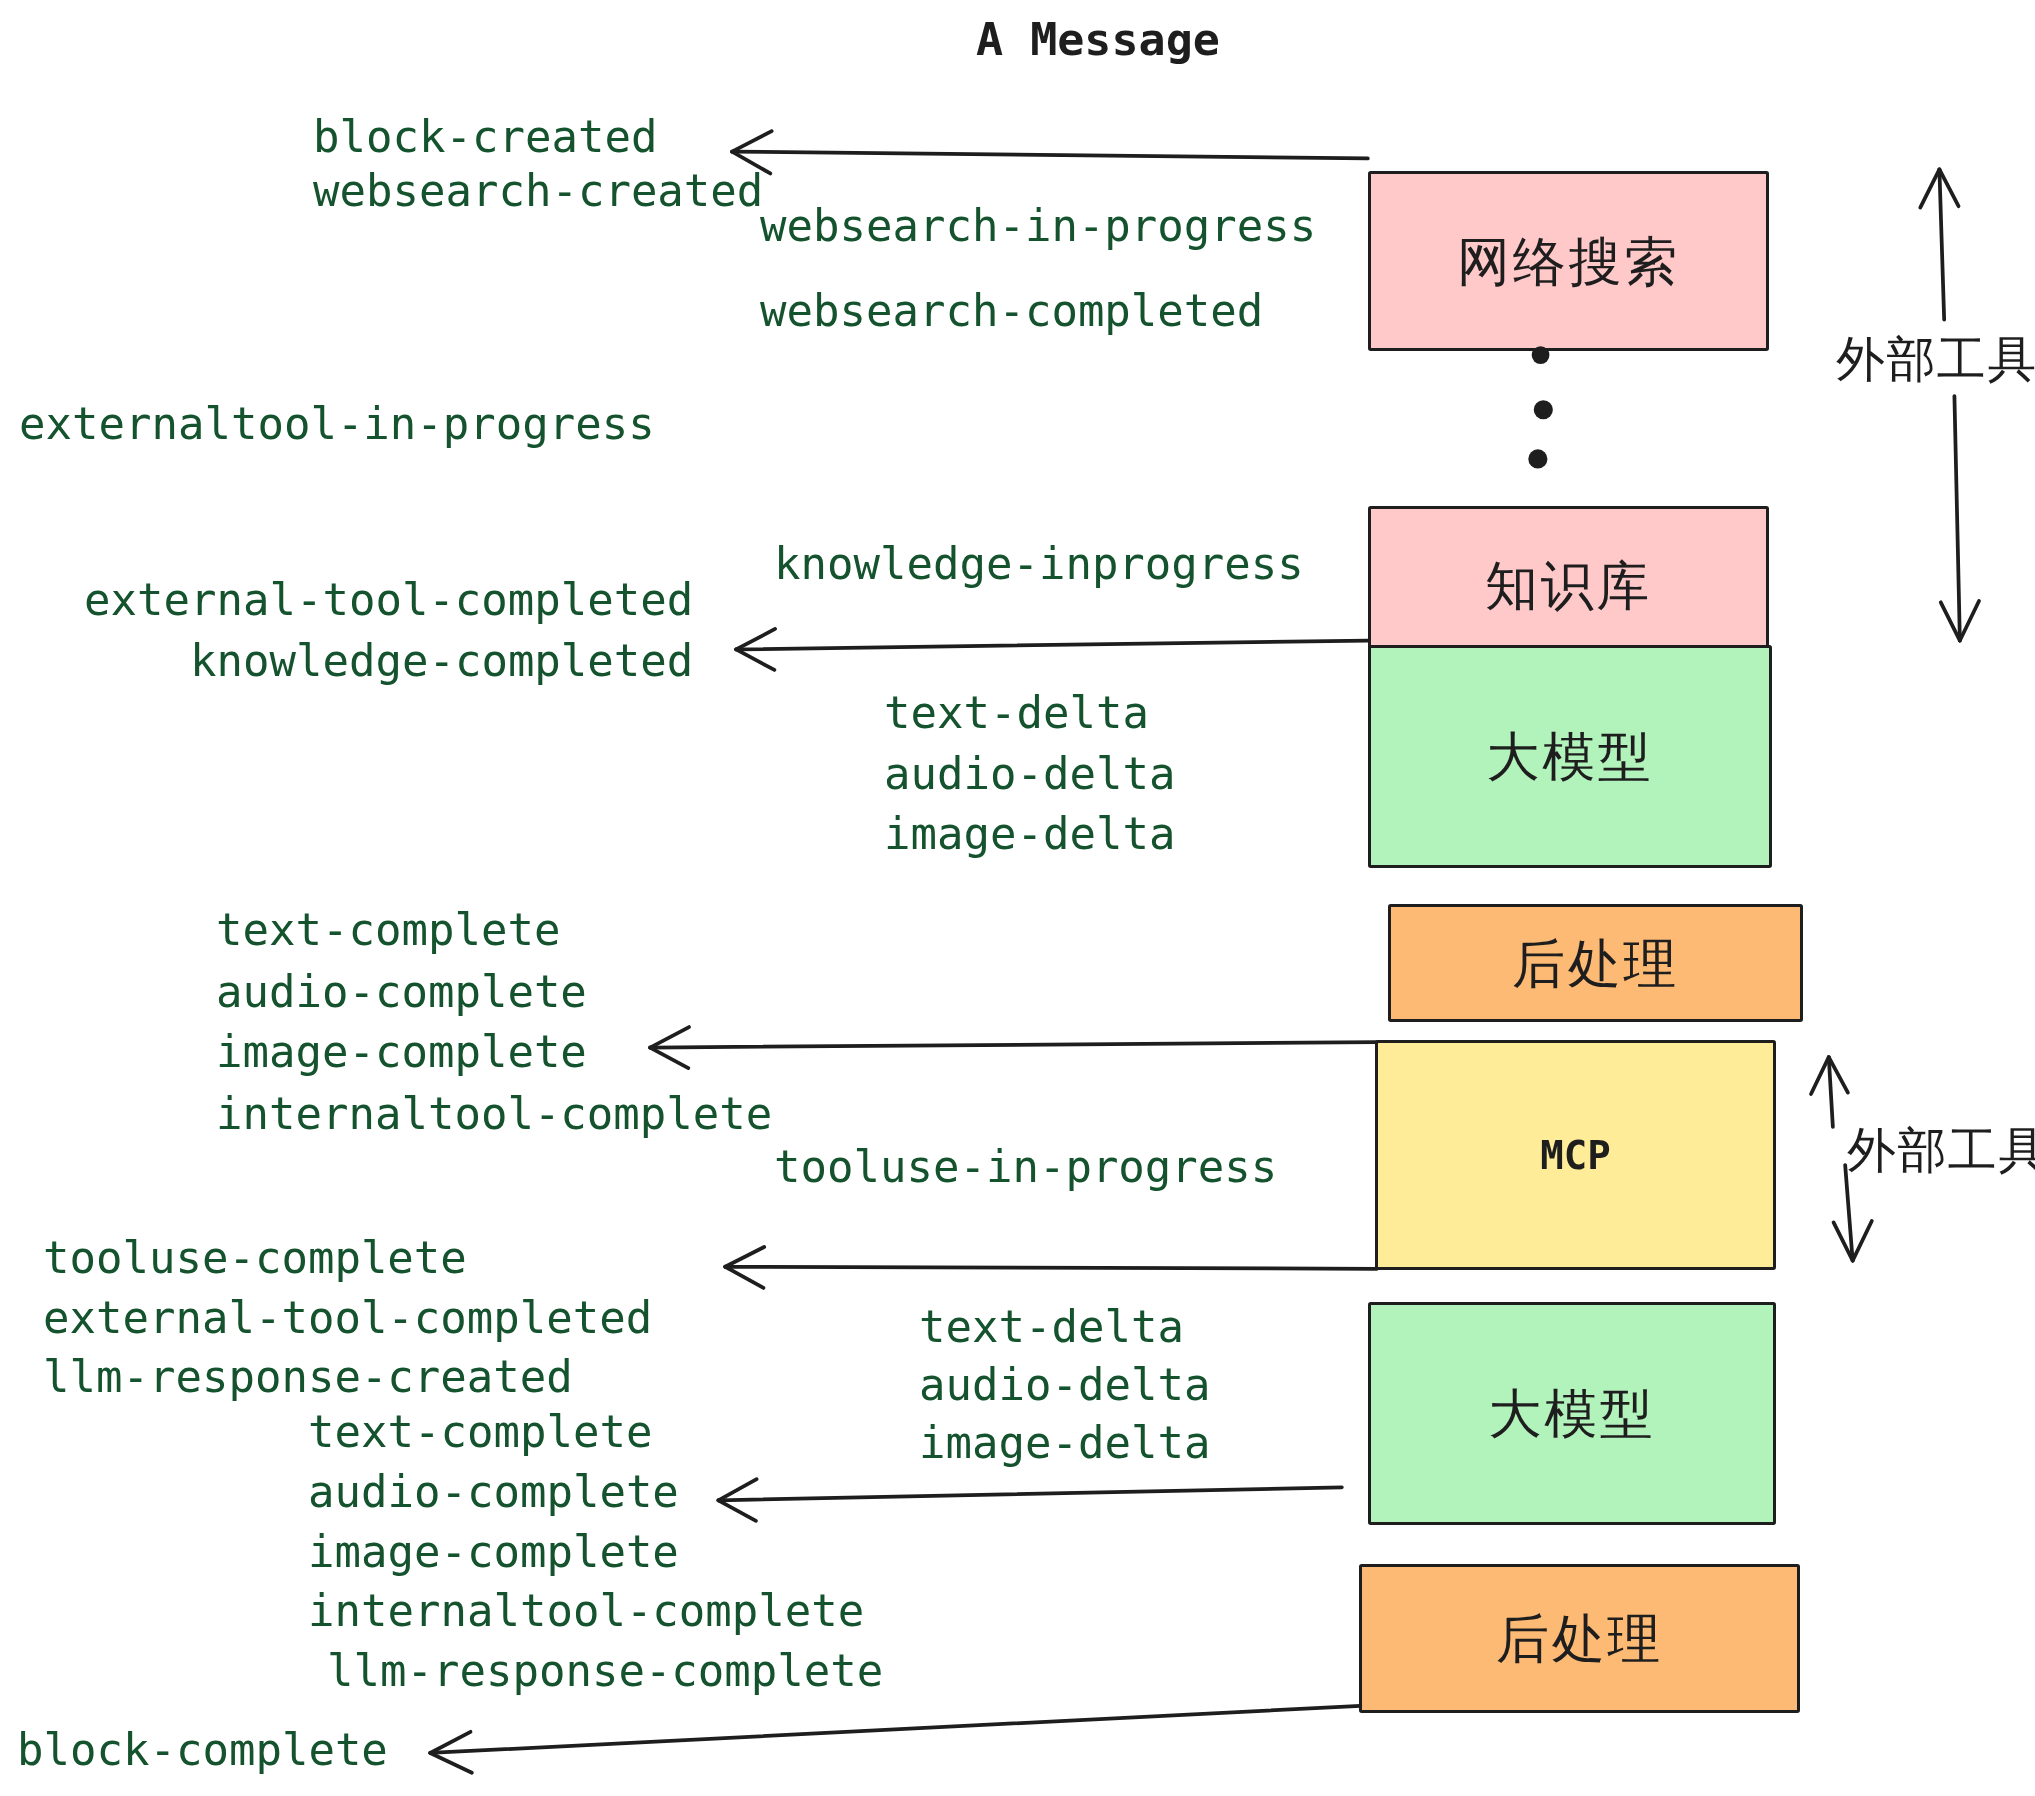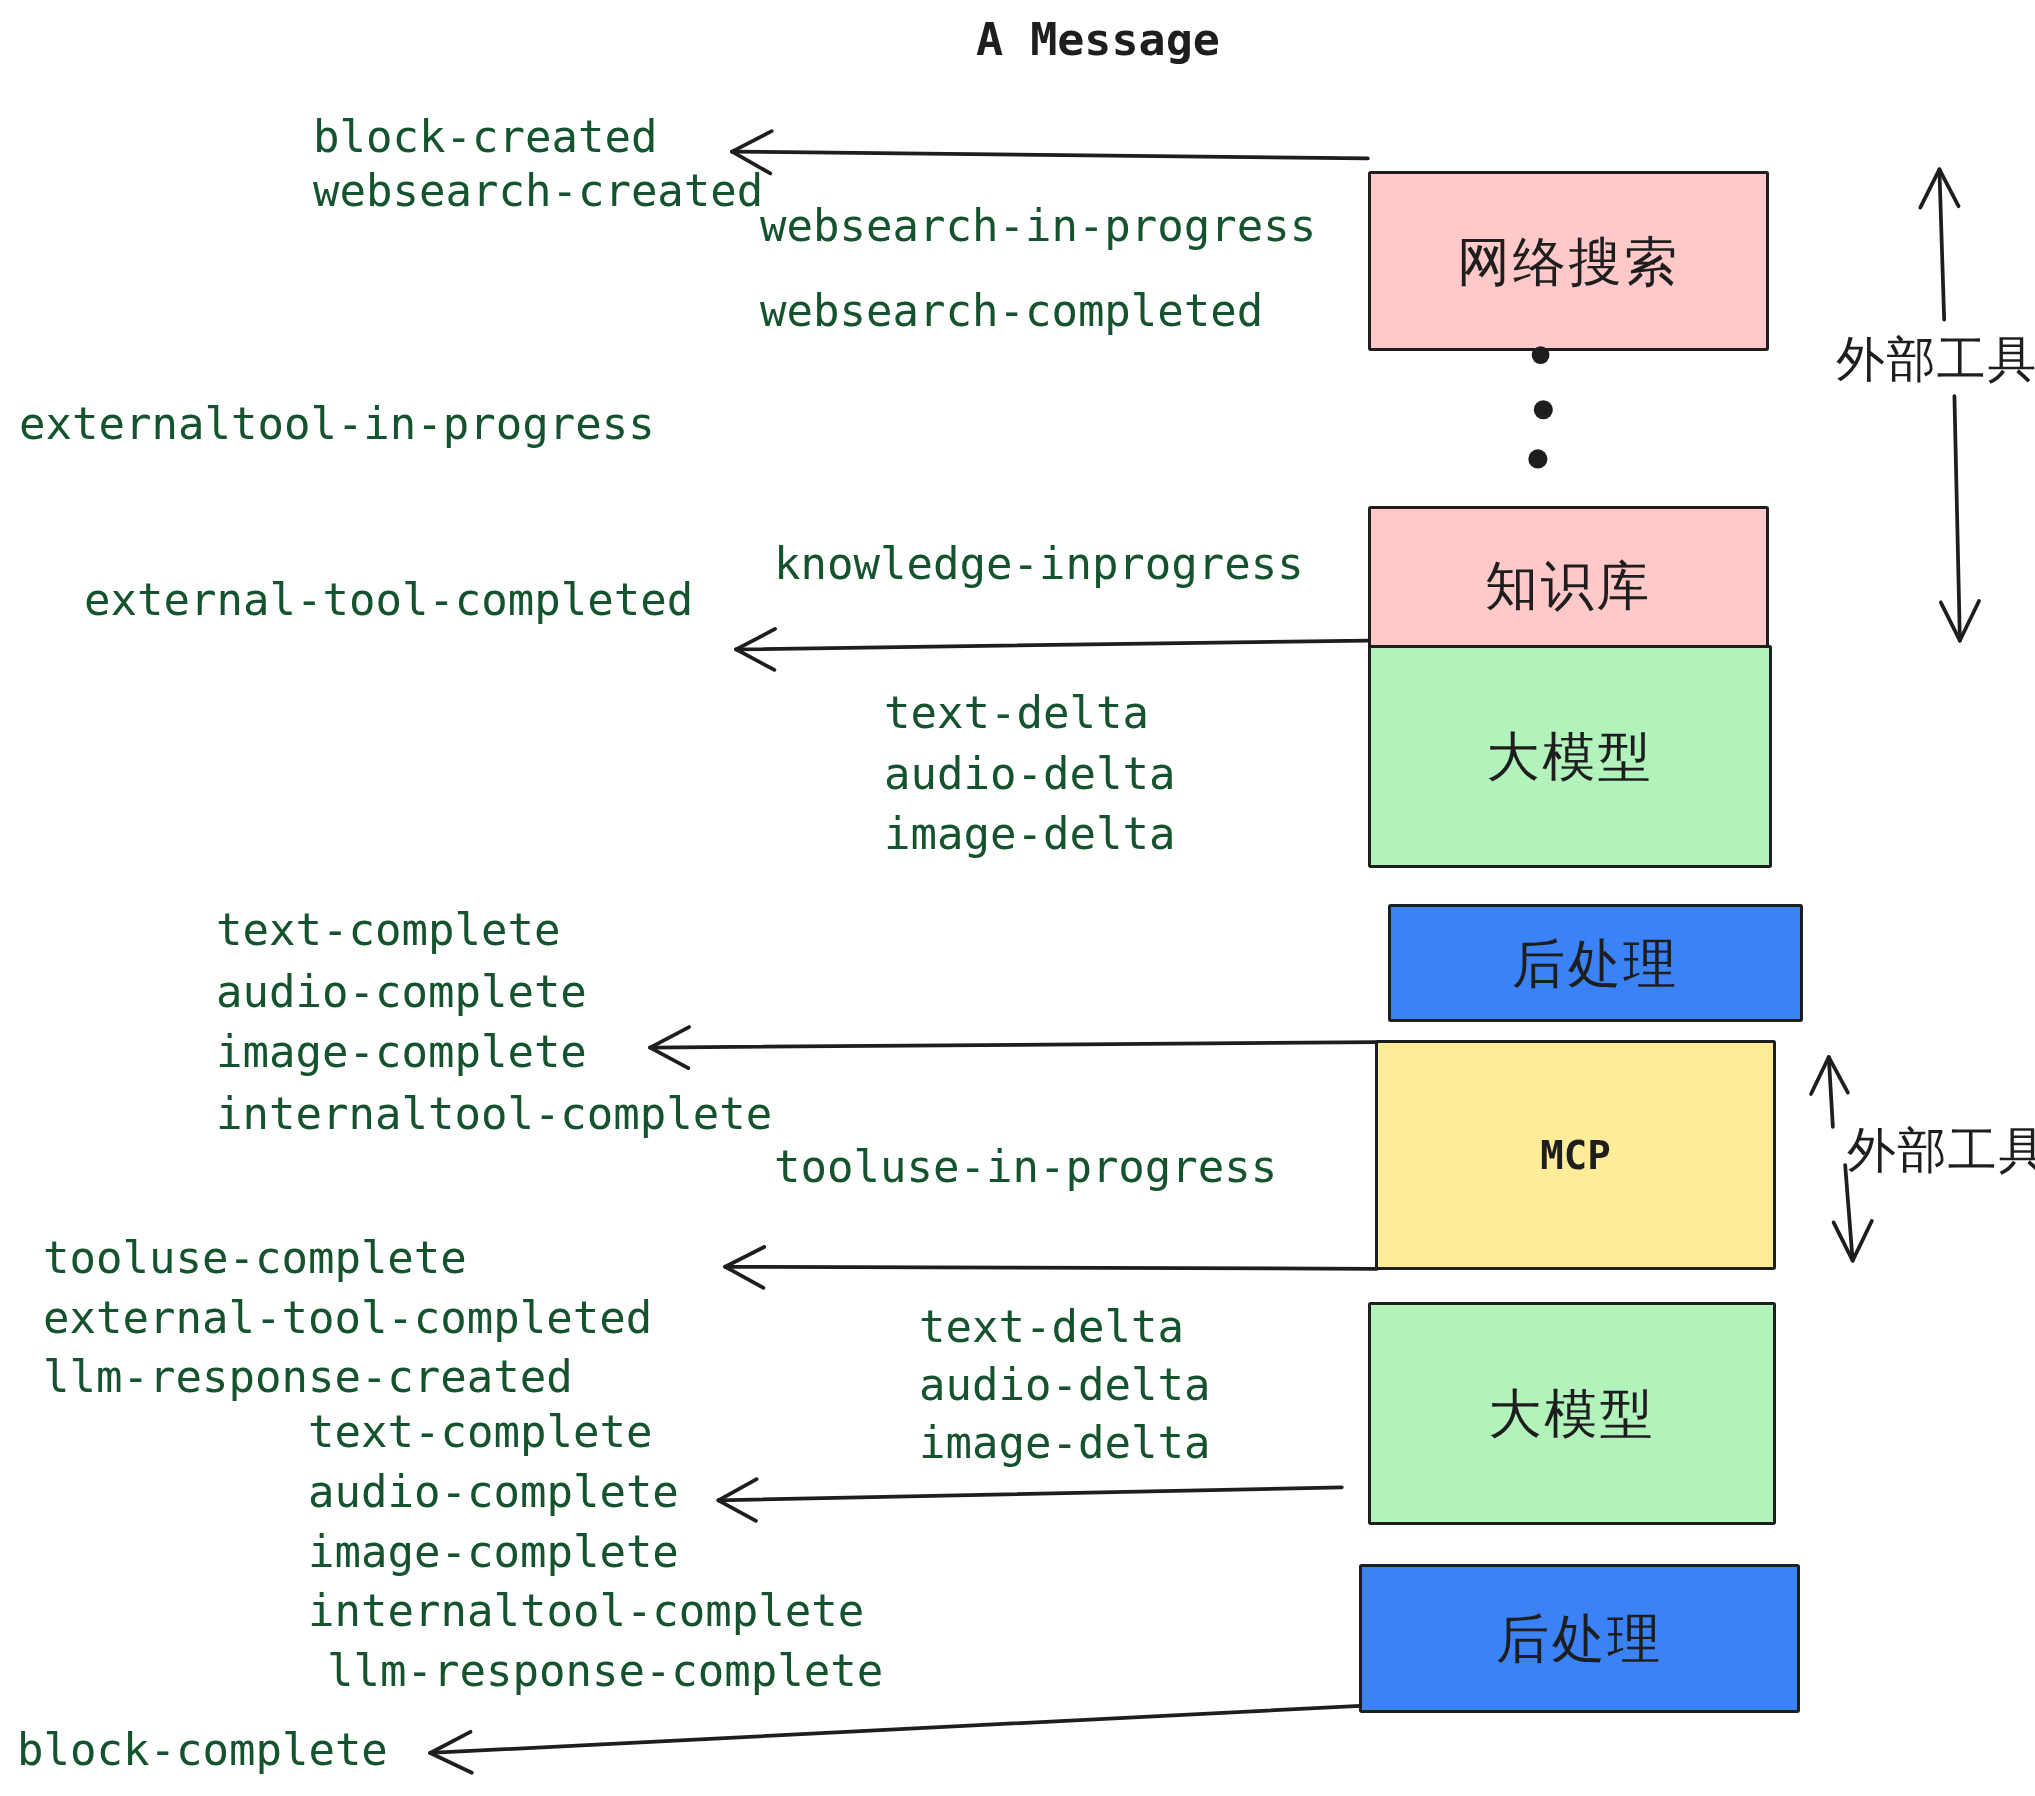--- a/index.html
+++ b/index.html
@@ -43,21 +43,21 @@
   }
   .box .mono-label{
     font-family:"DejaVu Sans Mono", monospace;
     font-size:39px;line-height:55px;
     font-weight:600;
     color:#1e1e1e;
   }
   .pink{background:#ffc9c9;}
   .green{background:#b2f2bb;}
   .yellow{background:#ffec99;}
-  .white{background:#3b82f6;}
+  .white{background:#fdba74;}
   .side-label{
     position:absolute;
     font-family:"DejaVu Sans", sans-serif;
     font-size:49px;line-height:55px;
     letter-spacing:1.4px;
     white-space:nowrap;
     color:#1e1e1e;
   }
   svg.overlay{position:absolute;left:0;top:0;pointer-events:none;}
   svg.overlay line, svg.overlay path{
@@ -72,20 +72,21 @@
 
   <div class="title" style="left:976px;top:17px;">A Message</div>
 
   <div class="ev" style="left:313px;top:115px;">block-created</div>
   <div class="ev" style="left:313px;top:169px;">websearch-created</div>
   <div class="ev" style="left:760px;top:204px;">websearch-in-progress</div>
   <div class="ev" style="left:760px;top:289px;">websearch-completed</div>
   <div class="ev" style="left:19px;top:402px;">externaltool-in-progress</div>
   <div class="ev" style="left:774px;top:542px;">knowledge-inprogress</div>
   <div class="ev" style="left:84px;top:578px;">external-tool-completed</div>
+  <div class="ev" style="left:190px;top:639px;">knowledge-completed</div>
 
   <div class="ev" style="left:884px;top:691px;">text-delta</div>
   <div class="ev" style="left:884px;top:752px;">audio-delta</div>
   <div class="ev" style="left:884px;top:812px;">image-delta</div>
 
   <div class="ev" style="left:216px;top:908px;">text-complete</div>
   <div class="ev" style="left:216px;top:970px;">audio-complete</div>
   <div class="ev" style="left:216px;top:1030px;">image-complete</div>
   <div class="ev" style="left:216px;top:1092px;">internaltool-complete</div>
   <div class="ev" style="left:774px;top:1145px;">tooluse-in-progress</div>

